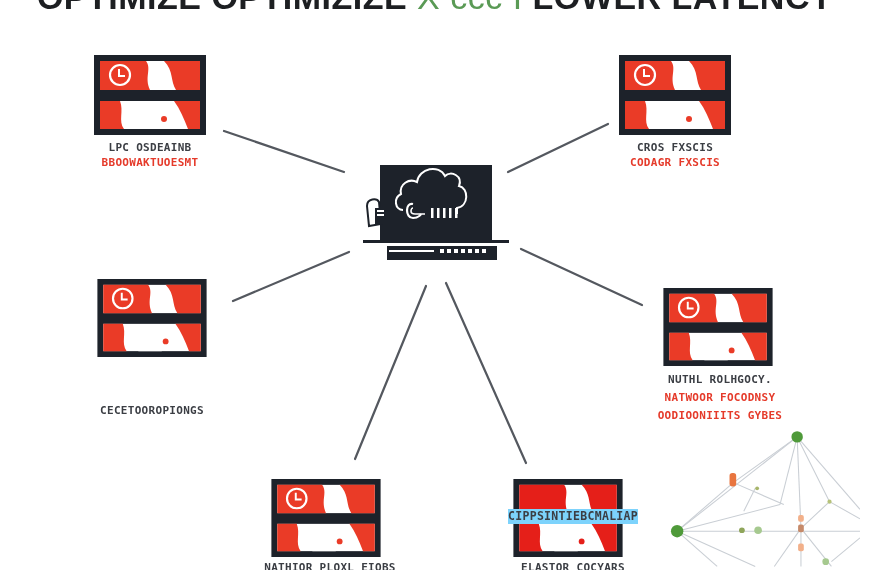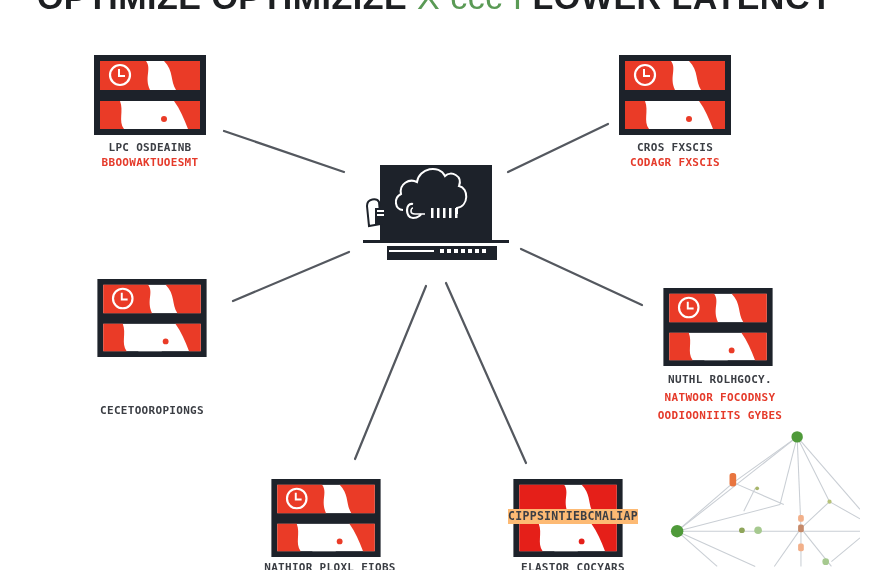--- a/index.html
+++ b/index.html
@@ -178,21 +178,21 @@
     <rect x="0" y="0" width="112" height="80" fill="#1d222a"></rect>
     <rect x="6" y="6" width="100" height="29" fill="#fff"></rect>
     <rect x="6" y="46" width="100" height="28" fill="#fff"></rect>
     <path d="M6 6 H52 C58 14 50 22 56 35 H6 Z" fill="#e51f19"></path>
     <path d="M70 6 H106 V35 H82 C76 26 80 16 70 6 Z" fill="#e51f19"></path>
     <path d="M6 46 H26 C30 56 24 66 30 74 H6 Z" fill="#e51f19"></path>
     <path d="M80 46 H106 V74 H94 C90 64 86 54 80 46 Z" fill="#e51f19"></path>
     <path d="M42 74 V54 H50 C50 48 58 48 58 54 H66 V74 Z" fill="#fff"></path>
     <circle cx="70" cy="64" r="3" fill="#e51f19"></circle>
   </svg>
-  <div class="label" style="left:30px; top:30px; width:130px; background:#fdba74; font-size:11.5px; line-height:15px;">
+  <div class="label" style="left:30px; top:30px; width:130px; background:#7dd3fc; font-size:11.5px; line-height:15px;">
     <span class="dark">CIPPSINTIEBCMALIAP</span>
   </div>
   <div class="label" style="left:0; top:81px; width:190px;">
     <span class="dark">ELASTOR COCYARS</span>
   </div>
 </div>
 
 <svg width="200" height="150" viewBox="660 420 210 150" style="position:absolute; left:660px; top:420px;">
   <g stroke="#c9ced4" stroke-width="1.1" fill="none">
     <line x1="804" y1="434" x2="737" y2="482"></line>

